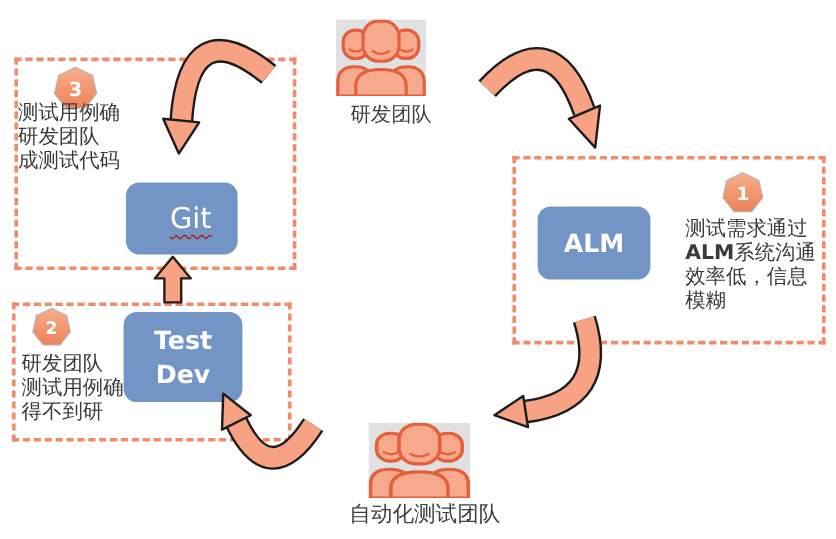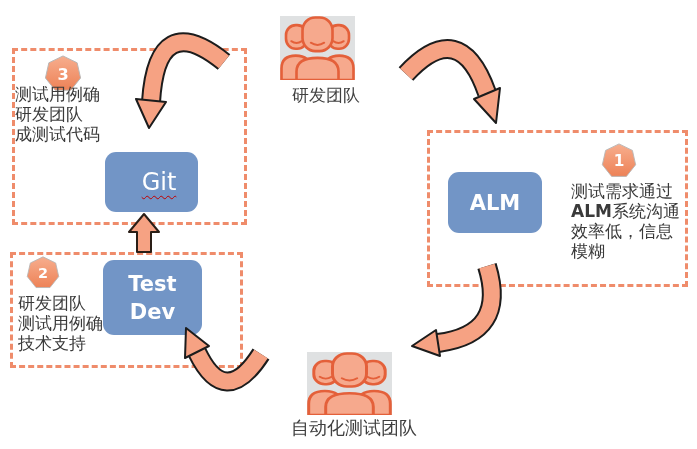--- a/index.html
+++ b/index.html
@@ -106,21 +106,21 @@
     <div>
       <span class="em-latin">ALM</span><span>系统沟通</span>
     </div>
     <div>效率低，信息</div>
     <div>模糊</div>
   </div>
 
   <div class="cn-text issue2-text">
     <div>研发团队</div>
     <div>测试用例确</div>
-    <div>技术支持</div>
+    <div>得不到研</div>
   </div>
 
   <svg class="team-icon dev-icon">
     <use href="#ppl" width="75" height="64"></use>
   </svg>
   <div class="team-label dev-label">研发团队</div>
 
   <svg class="team-icon qa-icon">
     <use href="#ppl" width="85" height="63"></use>
   </svg>

